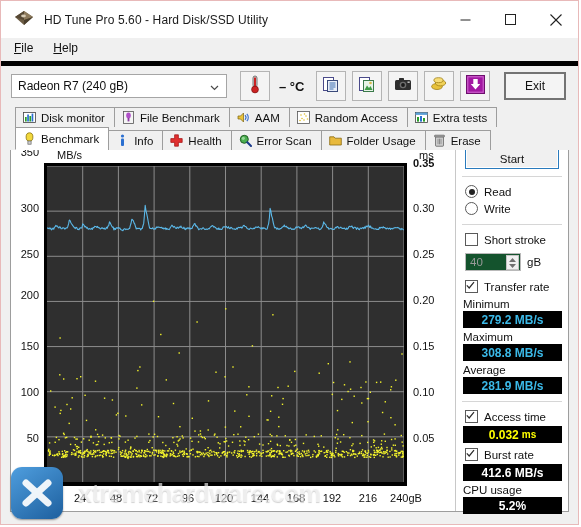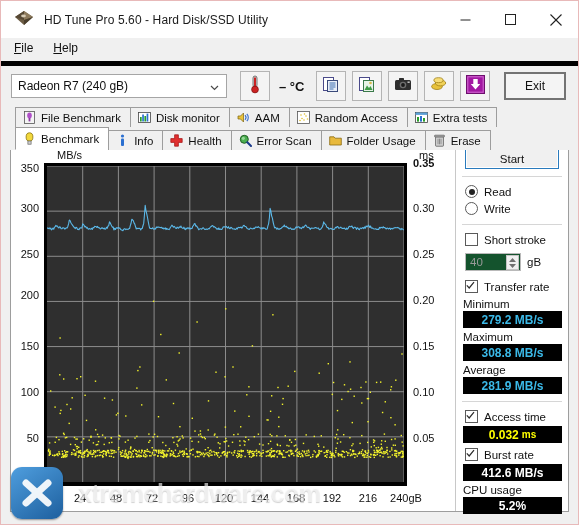--- a/index.html
+++ b/index.html
@@ -218,39 +218,39 @@
     <div class="exitbtn">
       <span>Exit</span>
     </div>
   </div>
 
   <div class="tabrow">
 
     <div class="tab">
       <span class="ic">
         <svg width="13" height="13" viewBox="0 0 13 13">
-          <rect x="1.5" y="0.5" width="10" height="12" fill="#f4f4f4" stroke="#555" stroke-width="0.8"></rect>
-          <ellipse cx="6.5" cy="4.5" rx="2.3" ry="3" fill="#b050c8"></ellipse>
-          <rect x="5.6" y="7" width="1.8" height="3.4" fill="#8a3aa0"></rect>
-        </svg>
-      </span>
-      <span>File Benchmark</span>
-    </div>
-
-    <div class="tab">
-      <span class="ic">
-        <svg width="13" height="13" viewBox="0 0 13 13">
           <rect x="0.5" y="1.5" width="12" height="10" fill="#fff" stroke="#444" stroke-width="0.8"></rect>
           <rect x="2" y="6" width="1.7" height="4.5" fill="#2aa02a"></rect>
           <rect x="4.2" y="3.5" width="1.7" height="7" fill="#2a6fd0"></rect>
           <rect x="6.4" y="5" width="1.7" height="5.5" fill="#2aa02a"></rect>
           <rect x="8.6" y="2.6" width="1.7" height="7.9" fill="#2a6fd0"></rect>
         </svg>
       </span>
       <span>Disk monitor</span>
+    </div>
+
+    <div class="tab">
+      <span class="ic">
+        <svg width="13" height="13" viewBox="0 0 13 13">
+          <rect x="1.5" y="0.5" width="10" height="12" fill="#f4f4f4" stroke="#555" stroke-width="0.8"></rect>
+          <ellipse cx="6.5" cy="4.5" rx="2.3" ry="3" fill="#b050c8"></ellipse>
+          <rect x="5.6" y="7" width="1.8" height="3.4" fill="#8a3aa0"></rect>
+        </svg>
+      </span>
+      <span>File Benchmark</span>
     </div>
 
     <div class="tab">
       <span class="ic">
         <svg width="13" height="13" viewBox="0 0 13 13">
           <polygon points="1,5 3.5,5 6.5,2 6.5,11 3.5,8 1,8" fill="#e8c23c" stroke="#7a6310" stroke-width="0.7"></polygon>
           <path d="M8,4.2 A3.4,3.4 0 0 1 8,8.8" fill="none" stroke="#3a6ecc" stroke-width="1.1"></path>
           <path d="M9.8,2.8 A5.3,5.3 0 0 1 9.8,10.2" fill="none" stroke="#3a6ecc" stroke-width="1.1"></path>
         </svg>
       </span>
@@ -351,21 +351,21 @@
       <span>Erase</span>
     </div>
   </div>
 
   <div class="content">
 
     <div class="chartwrap">
       <div class="axis-unit-l">MB/s</div>
       <div class="axis-unit-r">ms</div>
 
-      <div class="ytick" style="left:0px;top:20px;">350</div>
+      <div class="ytick" style="left:0px;top:4px;">350</div>
       <div class="ytick" style="left:0px;top:60px;">300</div>
       <div class="ytick" style="left:0px;top:106px;">250</div>
       <div class="ytick" style="left:0px;top:147px;">200</div>
       <div class="ytick" style="left:0px;top:198px;">150</div>
       <div class="ytick" style="left:0px;top:244px;">100</div>
       <div class="ytick" style="left:0px;top:290px;">50</div>
       <div class="ytick" style="left:4px;top:348px;width:10px;text-align:center;">0</div>
 
       <div class="ytickR" style="left:402px;top:15px;font-weight:bold;">0.35</div>
       <div class="ytickR" style="left:402px;top:60px;">0.30</div>

